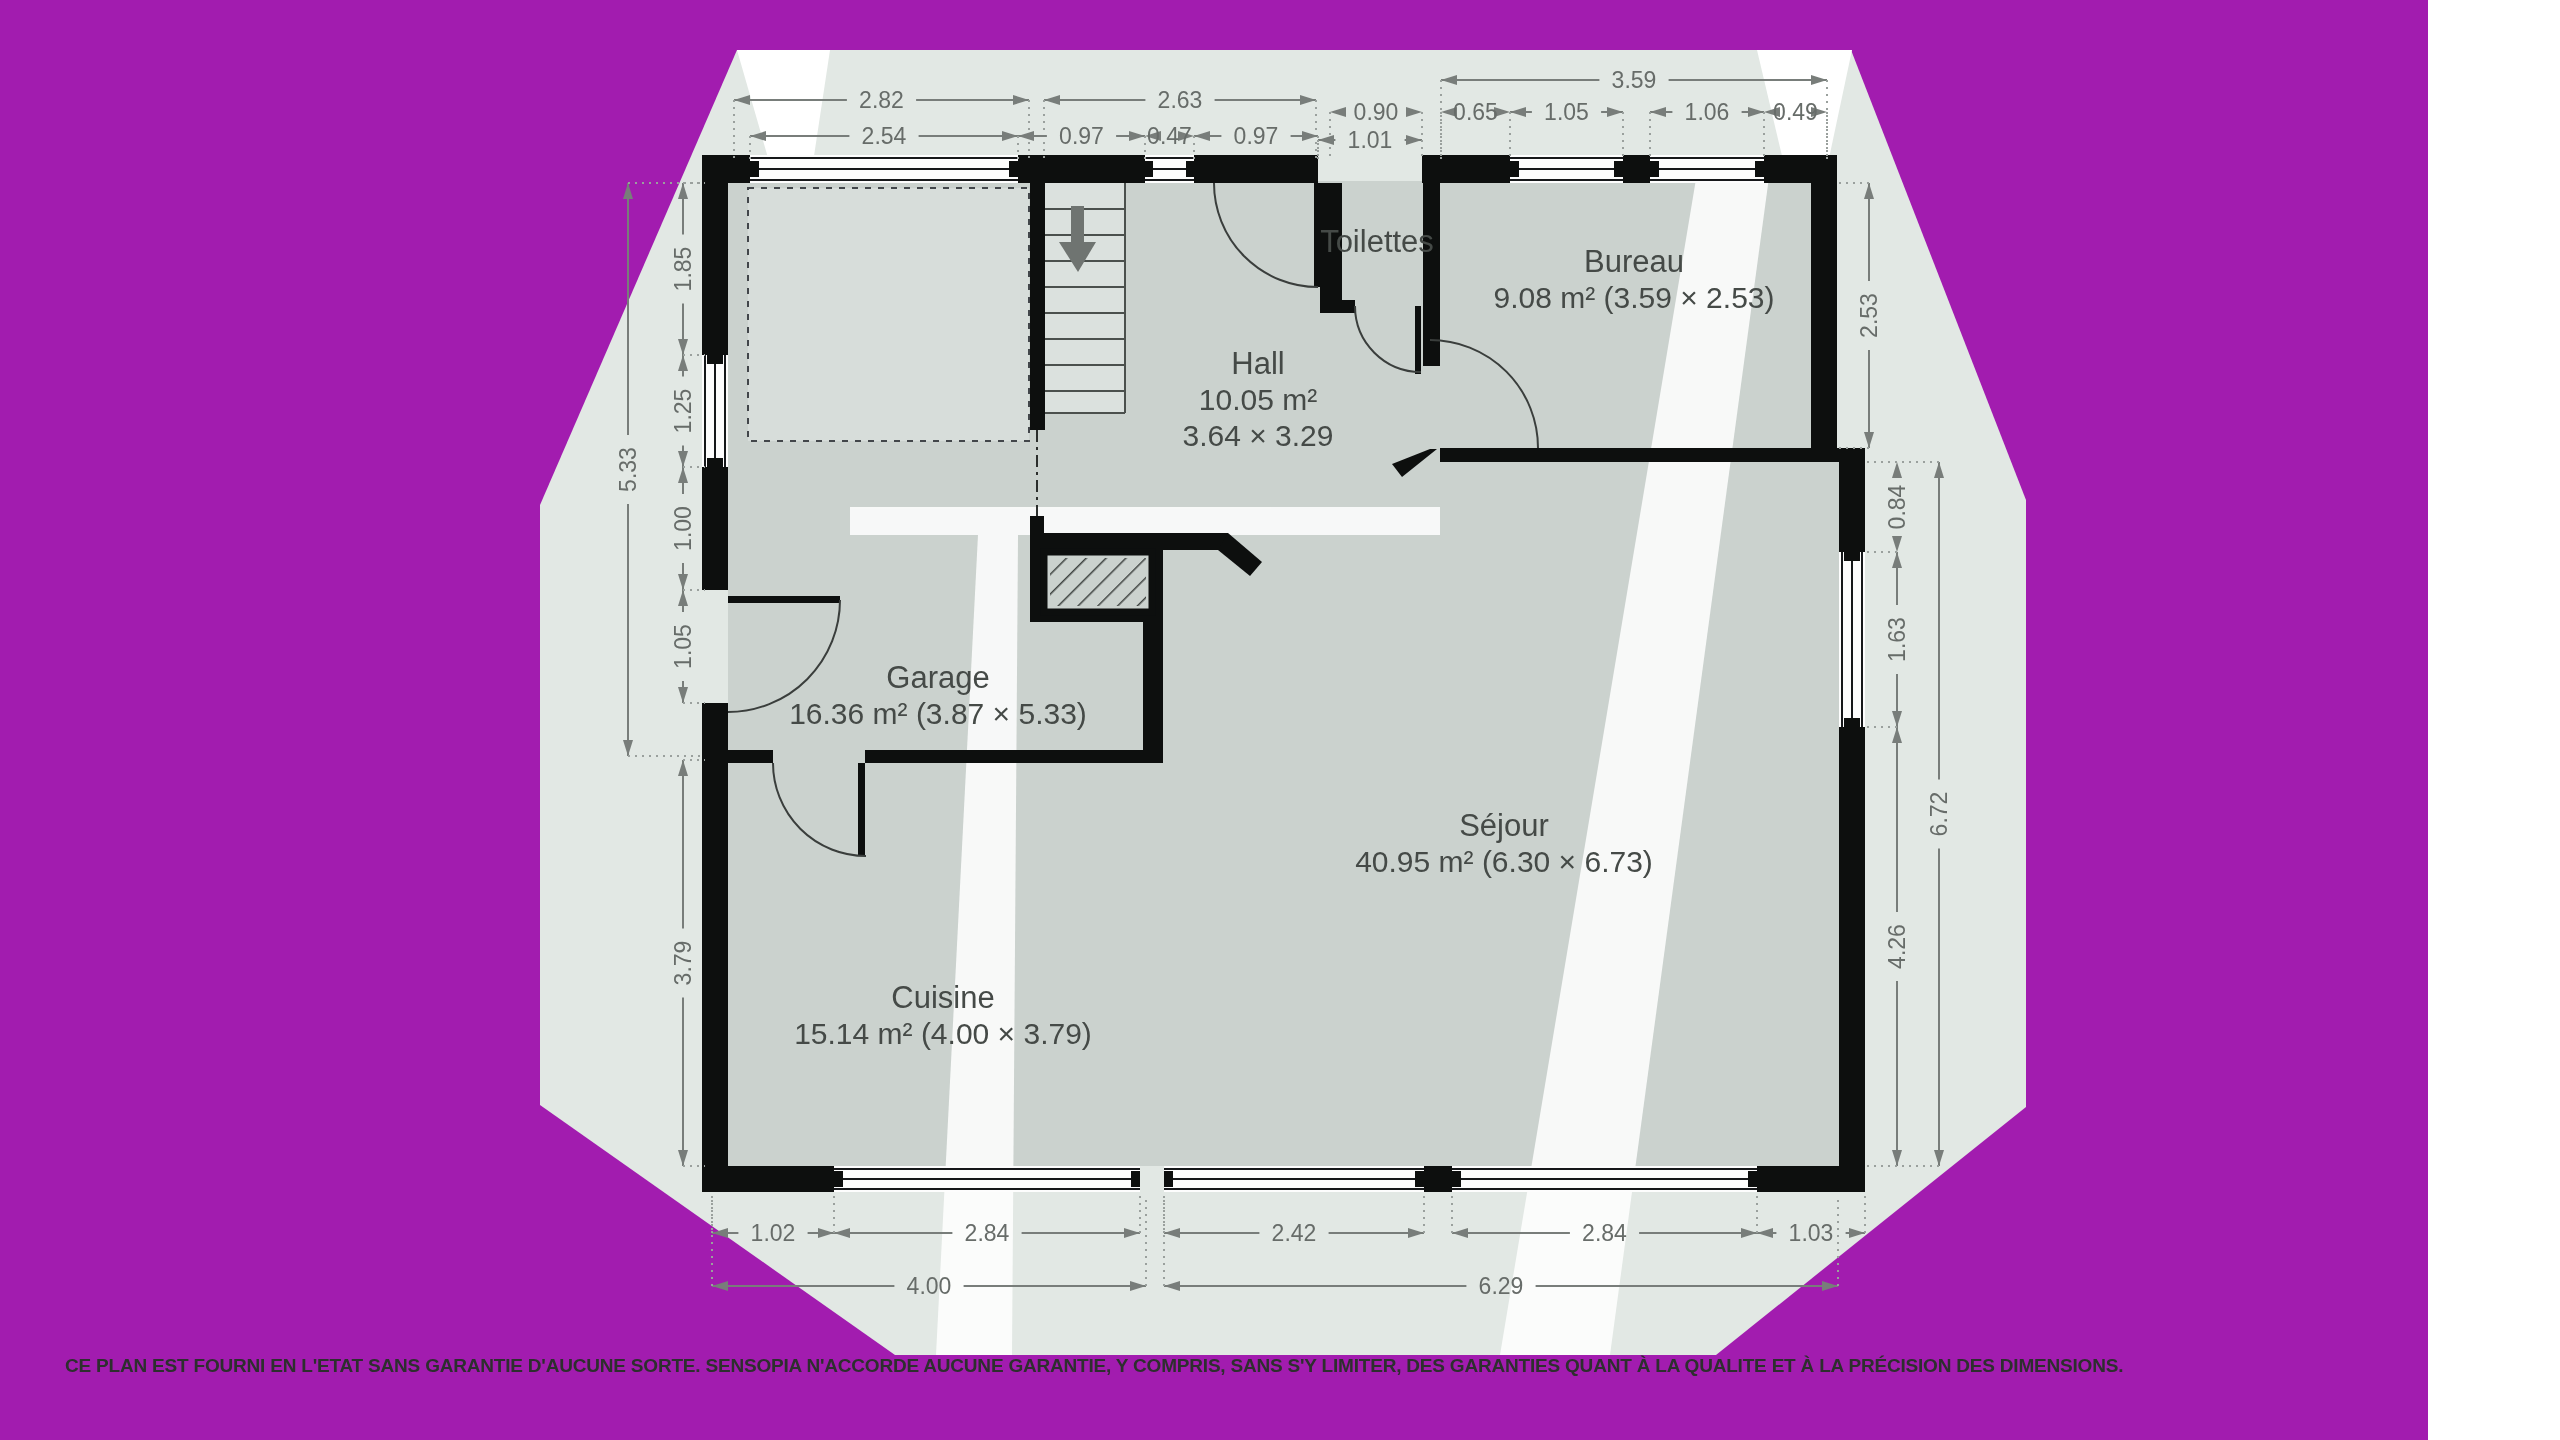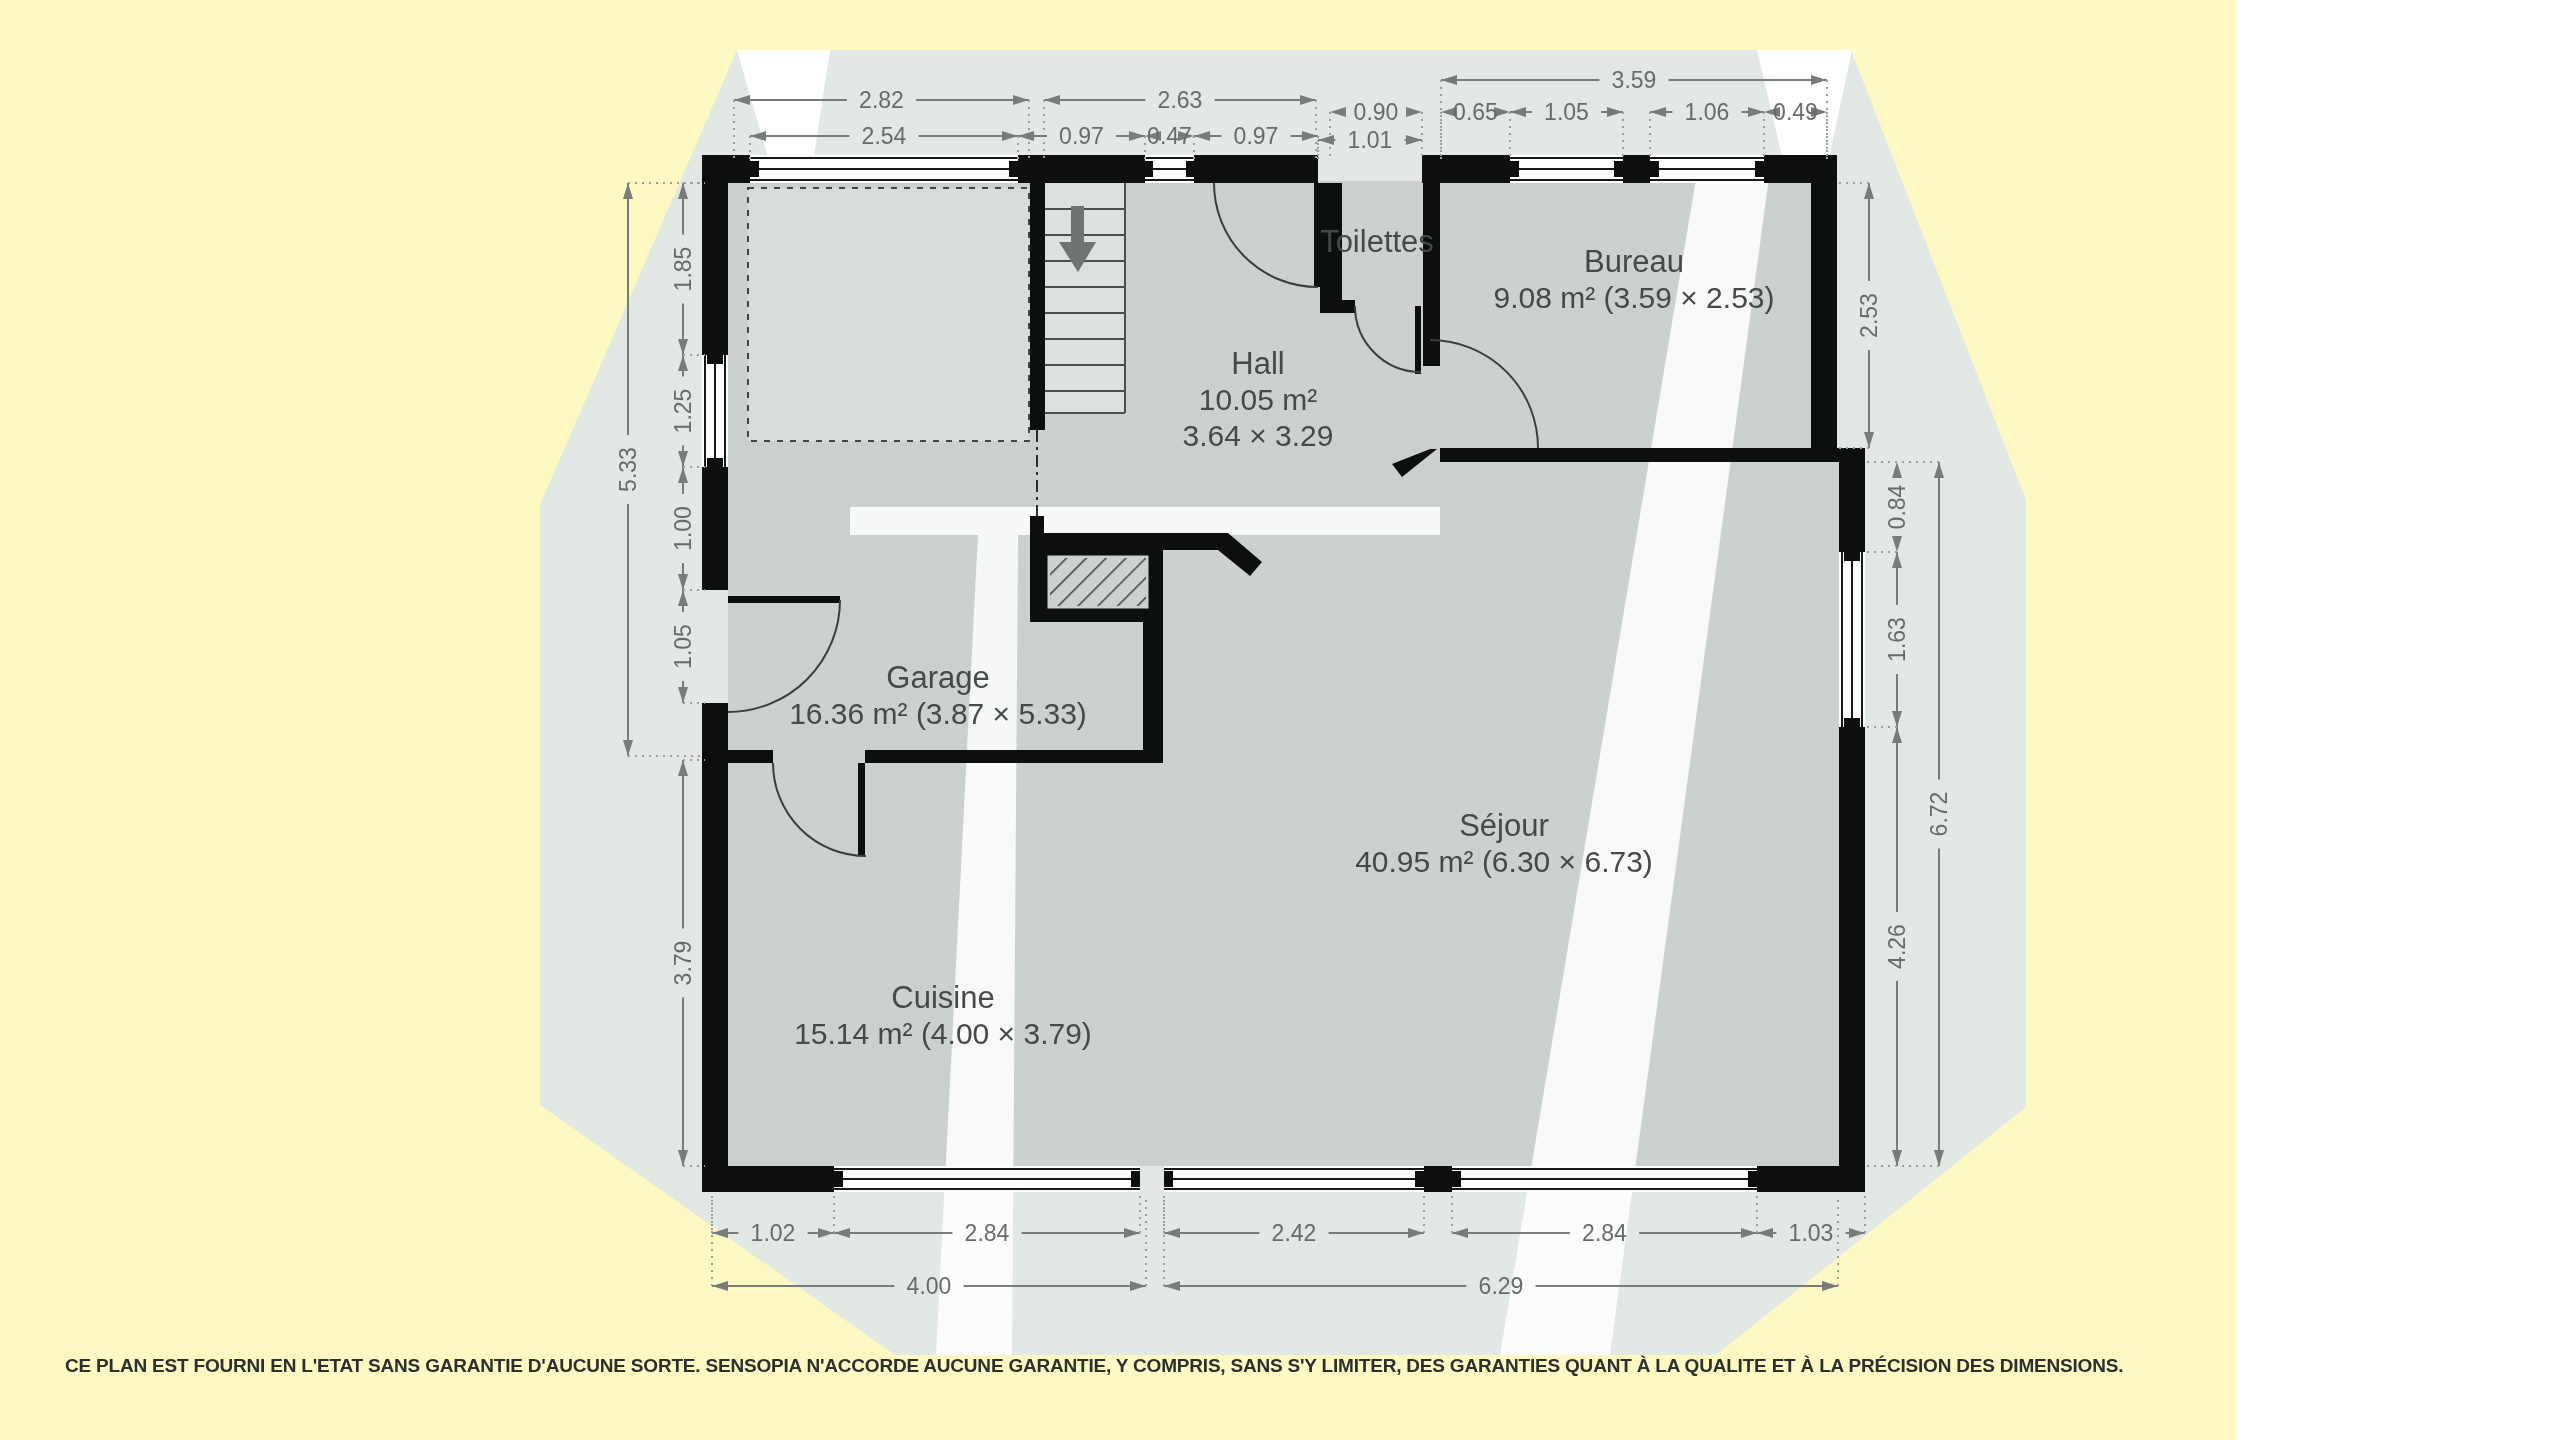--- a/index.html
+++ b/index.html
@@ -1,16 +1,16 @@
 <!DOCTYPE html>
 <html><head>
 <meta charset="utf-8">
 <style>
   html,body{margin:0;padding:0;background:#ffffff;}
-  .page{position:relative;width:2236px;height:1440px;background:#fef9c3;overflow:hidden;
+  .page{position:relative;width:2428px;height:1440px;background:#a21caf;overflow:hidden;
         font-family:"Liberation Sans", sans-serif;}
   svg{position:absolute;left:0;top:0;}
   text{font-family:"Liberation Sans", sans-serif;}
   .room-name{font-size:31px;fill:#454a47;}
   .room-detail{font-size:30px;fill:#454a47;}
   .dim-label{font-size:23px;fill:#676c69;}
   .disclaimer{font-size:19px;font-weight:bold;fill:#2d2f2e;letter-spacing:-0.2px;}
 </style>
 </head>
 <body>

